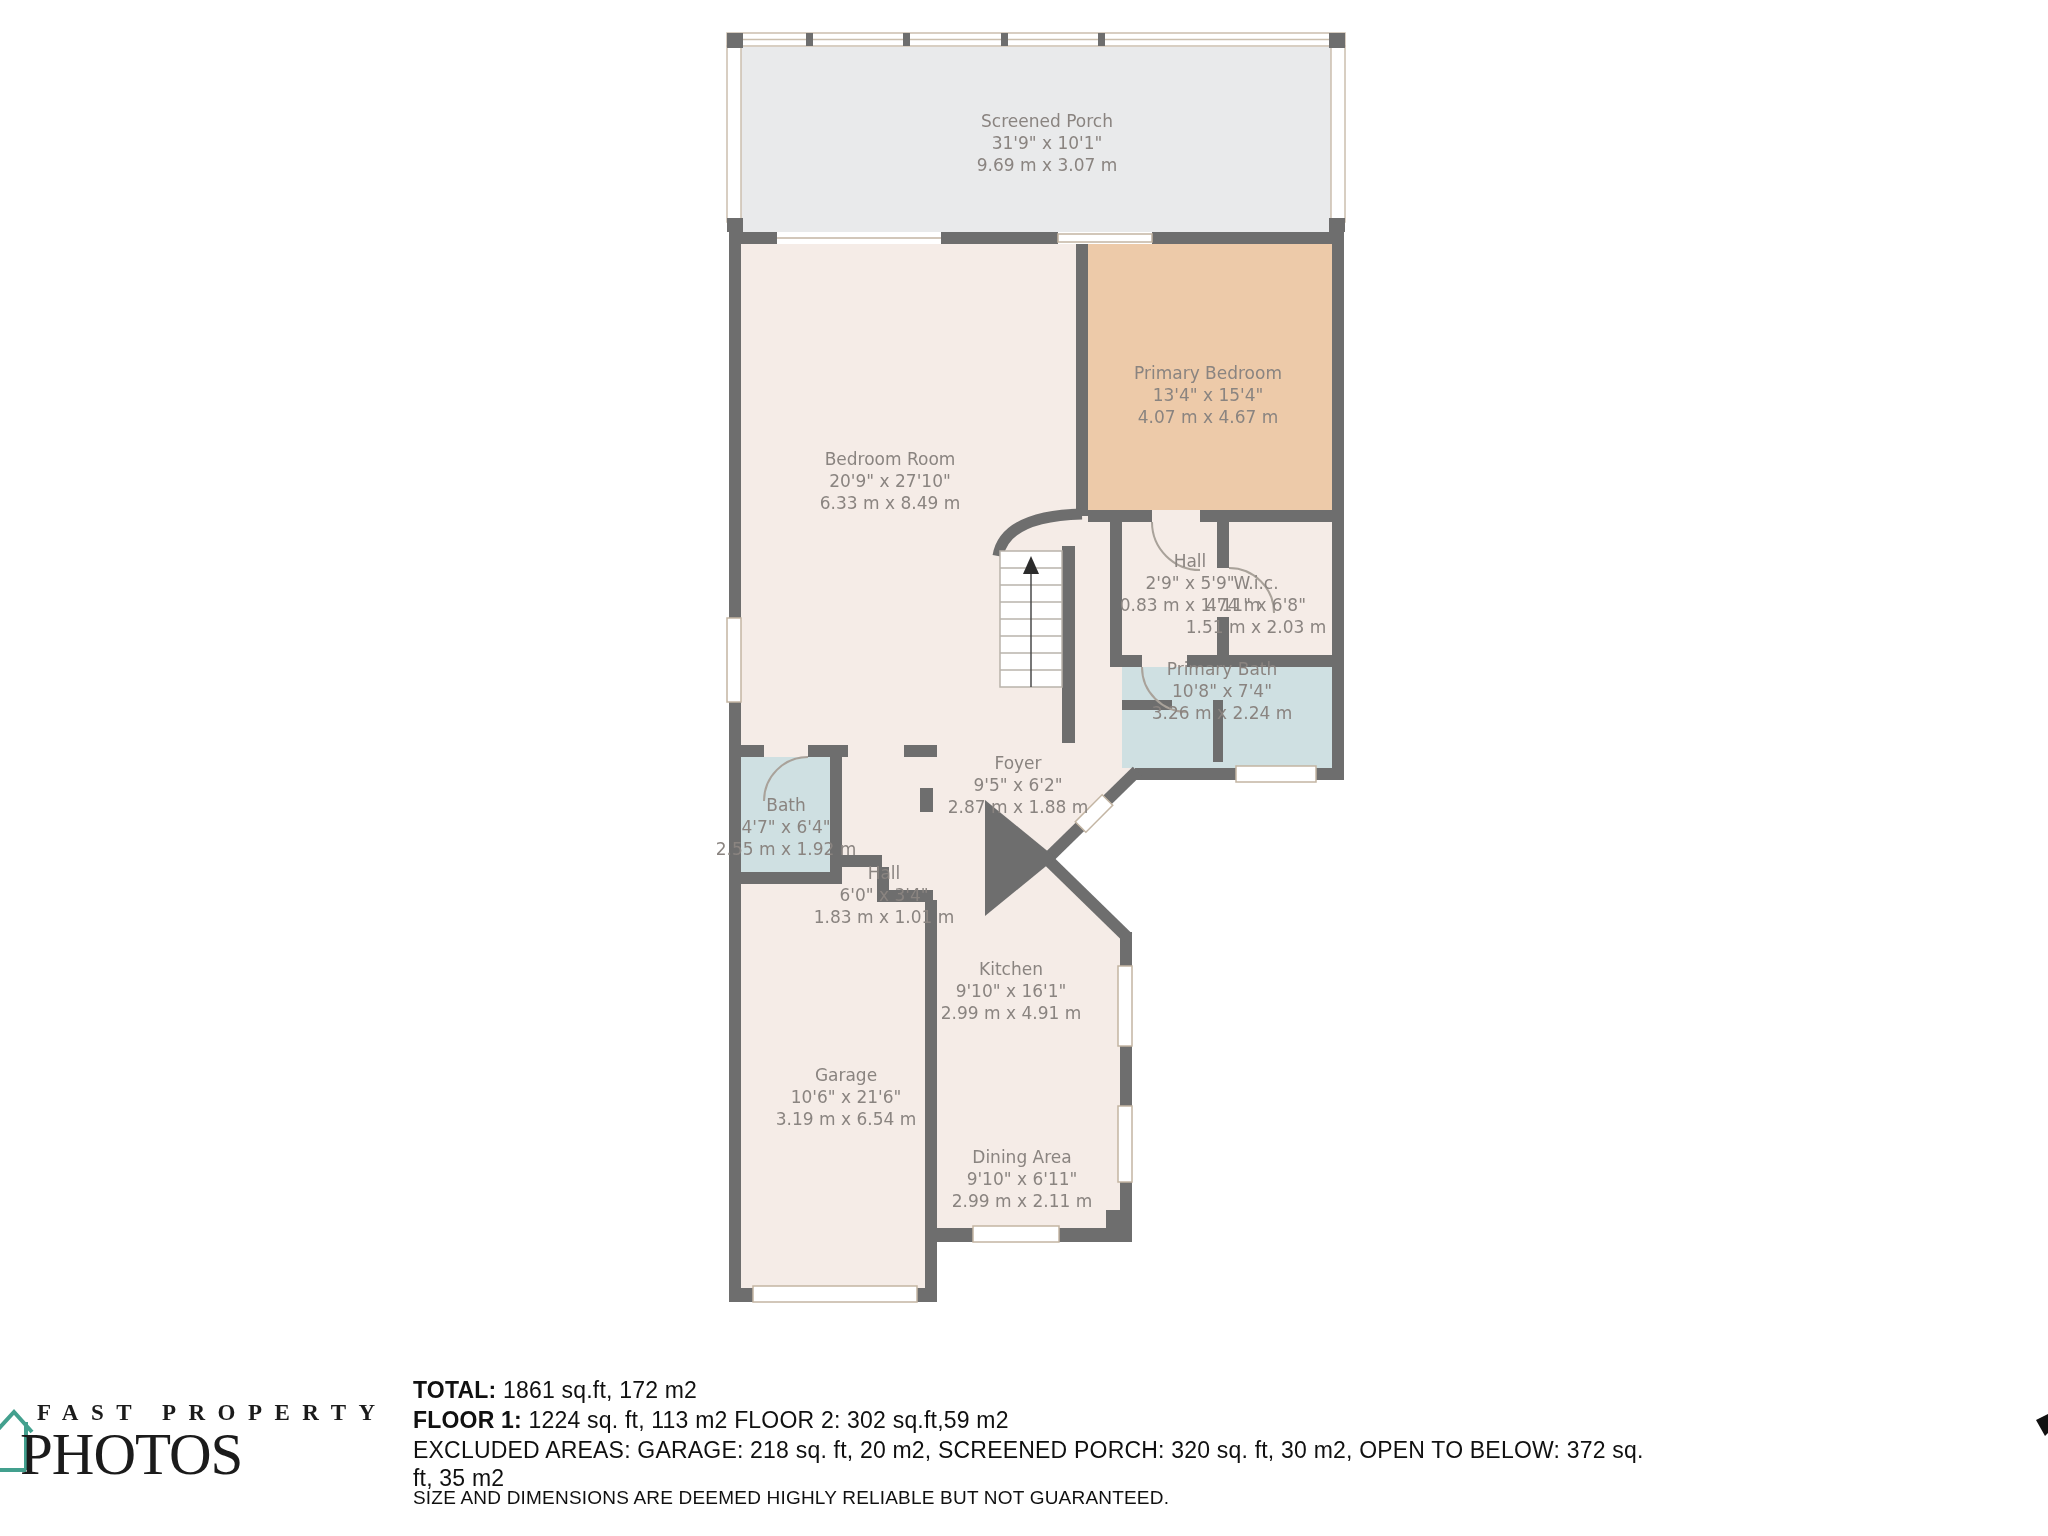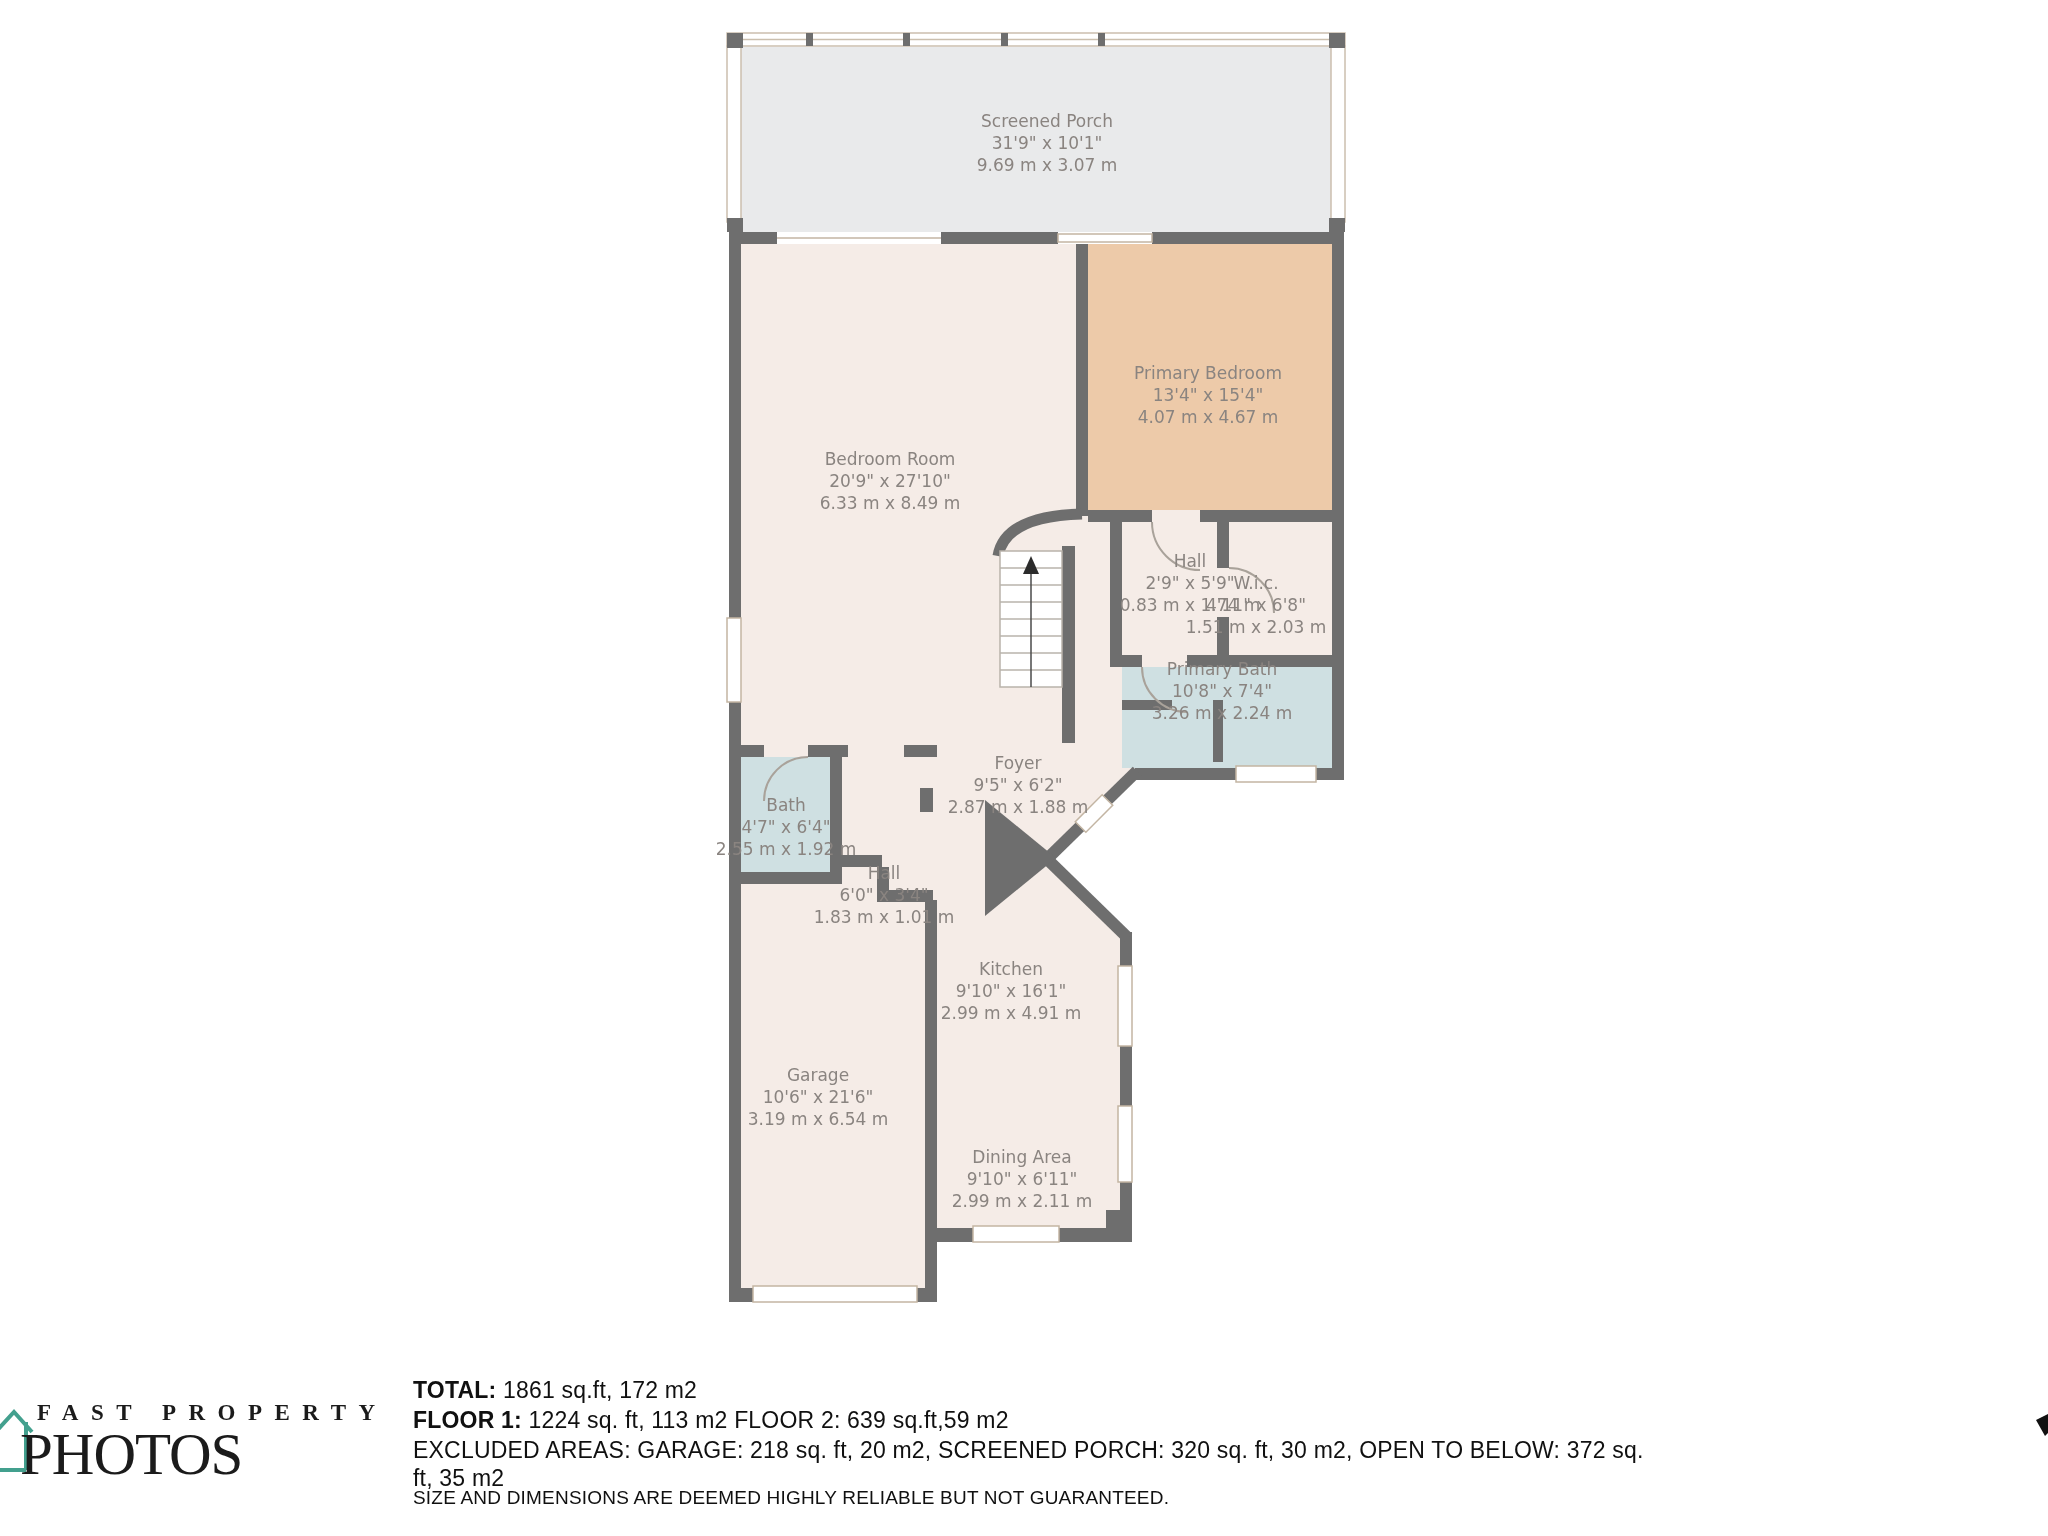--- a/index.html
+++ b/index.html
@@ -181,39 +181,39 @@
   <div class="lbl" style="left:884px;top:862px;">
     <div>Hall</div>
     <div>6'0" x 3'4"</div>
     <div>1.83 m x 1.01 m</div>
   </div>
   <div class="lbl" style="left:1011px;top:958px;">
     <div>Kitchen</div>
     <div>9'10" x 16'1"</div>
     <div>2.99 m x 4.91 m</div>
   </div>
-  <div class="lbl" style="left:818px;top:1064px;">
+  <div class="lbl" style="left:846px;top:1064px;">
     <div>Garage</div>
     <div>10'6" x 21'6"</div>
     <div>3.19 m x 6.54 m</div>
   </div>
   <div class="lbl" style="left:1022px;top:1146px;">
     <div>Dining Area</div>
     <div>9'10" x 6'11"</div>
     <div>2.99 m x 2.11 m</div>
   </div>
 
   <div class="footer-line f-big" style="top:1376px;">
     <span class="bold">TOTAL:</span>
     <span>1861 sq.ft, 172 m2</span>
   </div>
   <div class="footer-line f-big" style="top:1406px;">
     <span class="bold">FLOOR 1:</span>
     <span>1224 sq. ft, 113 m2</span>
-    <span>FLOOR 2: 639 sq.ft,59 m2</span>
+    <span>FLOOR 2: 302 sq.ft,59 m2</span>
   </div>
   <div class="footer-line f-big" style="top:1436px;">
     <span>EXCLUDED AREAS: GARAGE: 218 sq. ft, 20 m2, SCREENED PORCH: 320 sq. ft, 30 m2, OPEN TO BELOW: 372 sq. ft, 35 m2</span>
   </div>
   <div class="footer-line f-small" style="top:1486px;">
     <span>SIZE AND DIMENSIONS ARE DEEMED HIGHLY RELIABLE BUT NOT GUARANTEED.</span>
   </div>
 
   <div id="logo">
     <div id="logo-line1">FAST PROPERTY</div>

